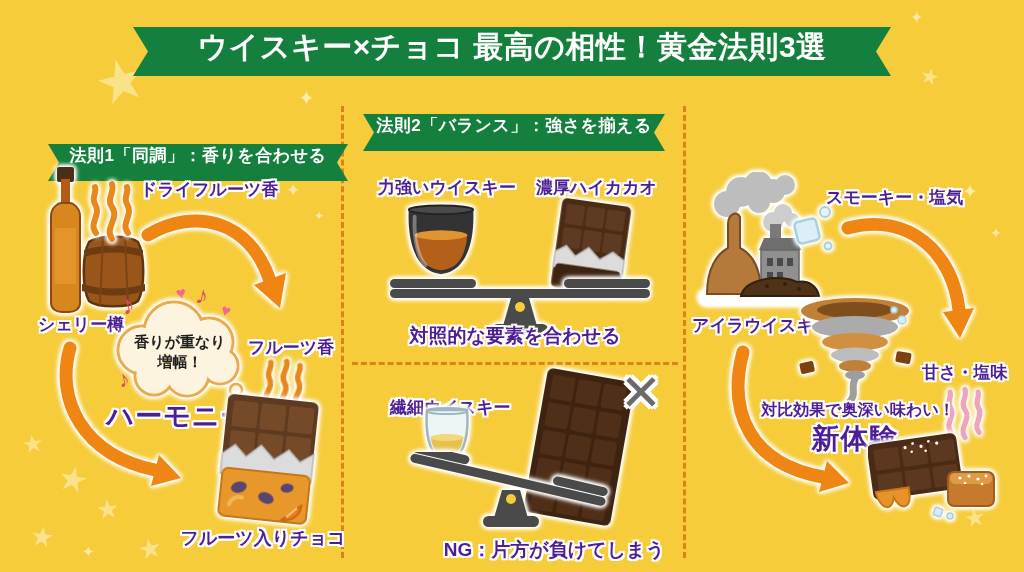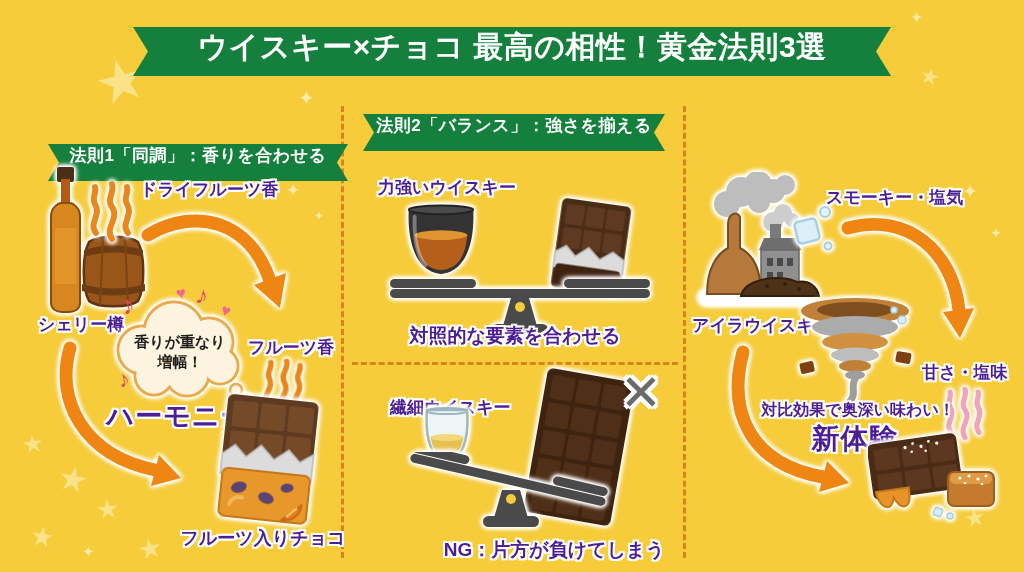--- a/index.html
+++ b/index.html
@@ -179,20 +179,21 @@
       <ellipse cx="50" cy="102" rx="8" ry="5.5" transform="rotate(15 50 102)"></ellipse>
       <ellipse cx="70" cy="90" rx="6.5" ry="4.5" transform="rotate(-10 70 90)"></ellipse>
     </g>
     <path d="M14,112 A10,10 0 0,1 26,104" stroke="#F2B858" stroke-width="4" fill="none" stroke-linecap="round"></path>
     <path d="M68,122 A16,16 0 0,0 86,106 Z" fill="#E87F1A" stroke="#C96812" stroke-width="2"></path>
     <path d="M72,119 L82,109" stroke="#F7C878" stroke-width="2"></path>
   </svg>
   <div class="label" style="left:168px;top:526px;width:190px;text-align:center;font-size:18px;">フルーツ入りチョコ</div>
 
   <div class="label" style="left:378px;top:176px;font-size:17px;">力強いウイスキー</div>
+  <div class="label" style="left:536px;top:176px;font-size:17px;">濃厚ハイカカオ</div>
 
   <svg class="sticker" style="left:402px;top:202px;" width="78" height="78" viewBox="0 0 80 78">
     <path d="M7,5 L73,5 C75,40 66,70 40,73 C14,70 5,40 7,5 Z" fill="#333333"></path>
     <path d="M13,32 L67,32 C65,56 57,67 40,69 C23,67 15,56 13,32 Z" fill="#B5601A"></path>
     <ellipse cx="40" cy="33" rx="27" ry="5" fill="#E09432"></ellipse>
     <ellipse cx="40" cy="7" rx="33" ry="4.5" fill="#4A4A4A" stroke="#222222" stroke-width="2"></ellipse>
     <path d="M13,14 C12,36 16,55 24,64" stroke="#FFFFFF" stroke-opacity="0.35" stroke-width="4" fill="none" stroke-linecap="round"></path>
   </svg>
 
   <svg class="sticker" style="left:554px;top:200px;transform:rotate(8deg);" width="74" height="94" viewBox="0 0 72 92">

